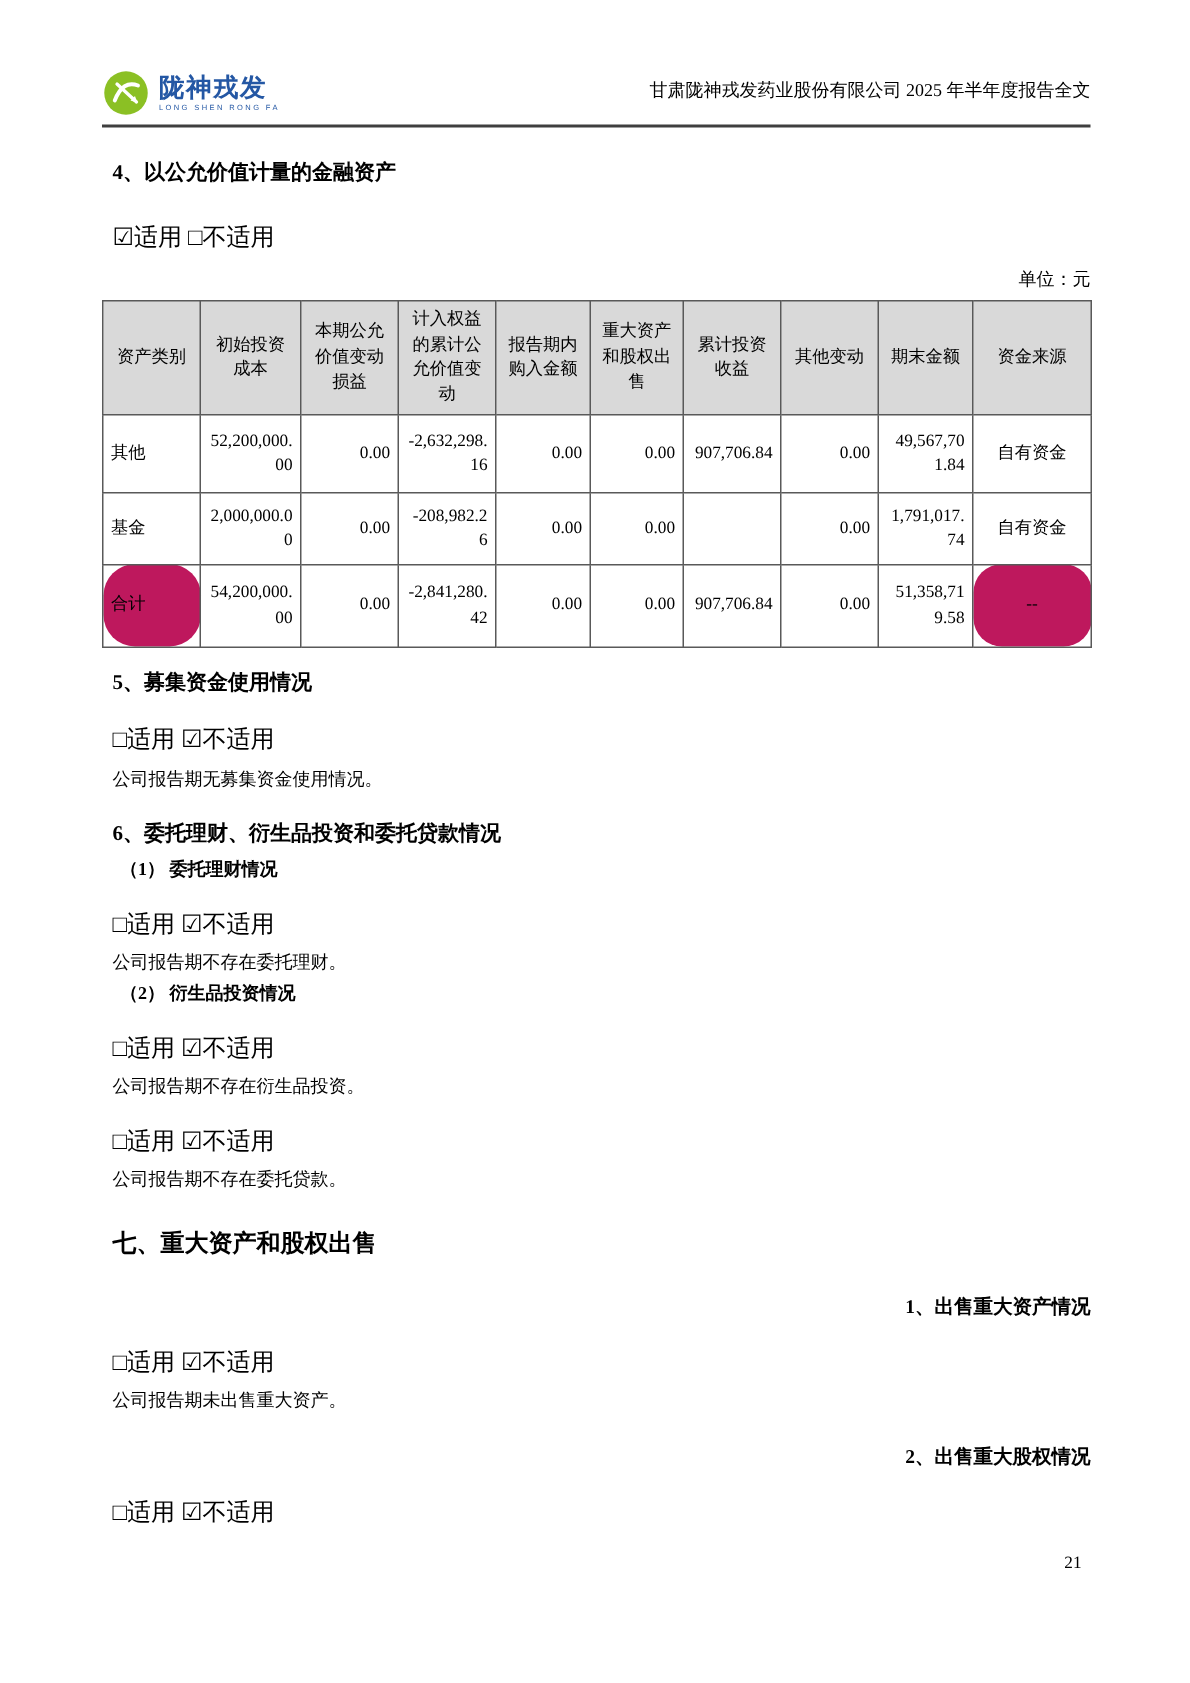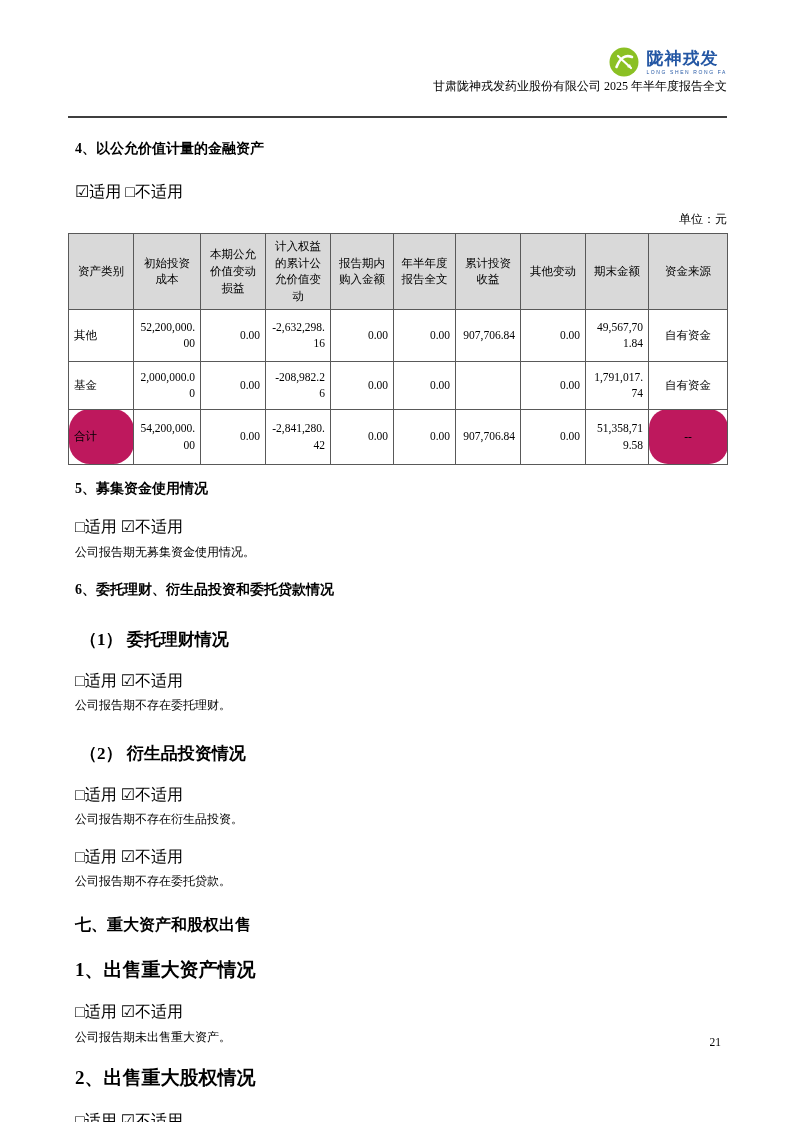--- a/index.html
+++ b/index.html
@@ -13,45 +13,44 @@
     font-family: "Liberation Serif", "DejaVu Serif", serif;
     color: #000000;
     padding: 46px 66px 0 68px;
     overflow: hidden;
   }
 
   
   .page-header {
     display: flex;
     justify-content: space-between;
-    align-items: flex-end;
+    align-items: center;
     border-bottom: 2px solid #3f3f3f;
-    padding-bottom: 18px;
-    flex-direction: column;
+    padding-bottom: 5px;
   }
   .logo { display: flex; align-items: center; gap: 6px; }
   .logo svg { display: block; }
   .brand { display: flex; flex-direction: column; line-height: 1; }
   .brand-cn {
     font-size: 17px; font-weight: bold; color: #2457a4;
     letter-spacing: 1px; font-family: "Liberation Sans", sans-serif;
   }
   .brand-en {
     font-size: 5px; color: #2457a4; letter-spacing: 1.6px;
     margin-top: 3px; font-family: "Liberation Sans", sans-serif;
   }
   .header-title { font-size: 12px; padding-bottom: 3px; }
 
   
   .sec-title   { font-size: 14px; font-weight: bold; margin: 21px 0 0 7px; line-height: 1.4; }
   .sec-title-5 { margin-top: 14px; }
   .sec-title-6 { margin-top: 20px; }
   .big-title   { font-size: 16px; font-weight: bold; margin: 24px 0 0 7px; line-height: 1.4; }
-  .sub-title   { font-size: 17px; font-weight: bold; margin: 28px 0 0 12px; line-height: 1.4; }
-  .sub-title-n { font-size: 19px; font-weight: bold; margin: 20px 0 0 7px; line-height: 1.4; }
+  .sub-title   { font-size: 12px; font-weight: bold; margin: 4px 0 0 12px; line-height: 1.4; }
+  .sub-title-n { font-size: 13px; font-weight: bold; margin: 20px 0 0 7px; line-height: 1.4; text-align: right; }
   .check-line  { font-size: 16px; margin: 18px 0 0 7px; line-height: 1.4; }
   .check-line-first { margin-top: 22px; }
   .note-line   { font-size: 12px; margin: 5px 0 0 7px; line-height: 1.4; }
   .unit-line   { font-size: 12px; text-align: right; margin-top: 8px; }
 
   
   table.fin {
     width: 659px;
     border-collapse: collapse;
     table-layout: fixed;
@@ -125,21 +124,21 @@
       <col style="width:63px">
         <col style="width:79px">
     </colgroup>
     <thead>
       <tr>
         <th>资产类别</th>
         <th>初始投资成本</th>
         <th>本期公允价值变动损益</th>
         <th>计入权益的累计公允价值变动</th>
         <th>报告期内购入金额</th>
-        <th>年半年度报告全文</th>
+        <th>重大资产和股权出售</th>
         <th>累计投资收益</th>
         <th>其他变动</th>
         <th>期末金额</th>
         <th>资金来源</th>
       </tr>
     </thead>
     <tbody>
       <tr class="r1">
         <td class="cat">其他</td>
         <td class="num">52,200,000.00</td>

